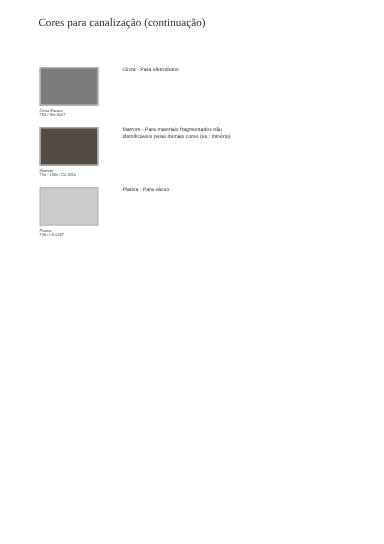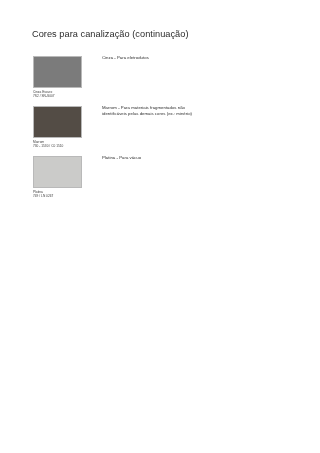--- a/index.html
+++ b/index.html
@@ -20,26 +20,27 @@
     position: relative;
     width: 320px;
     height: 453px;
     background: #ffffff;
     box-sizing: border-box;
   }
 
   .page-title {
     position: absolute;
     left: 32px;
-    top: 29px;
+    top: 14px;
     font-size: 9.2px;
     line-height: 11px;
     letter-spacing: 0.05px;
     color: #2b2b2b;
     white-space: nowrap;
+    font-family: Liberation Serif, serif;
   }
 
   .color-list {
     position: absolute;
     left: 0;
     top: 53px;
     width: 320px;
   }
 
   .color-row {

